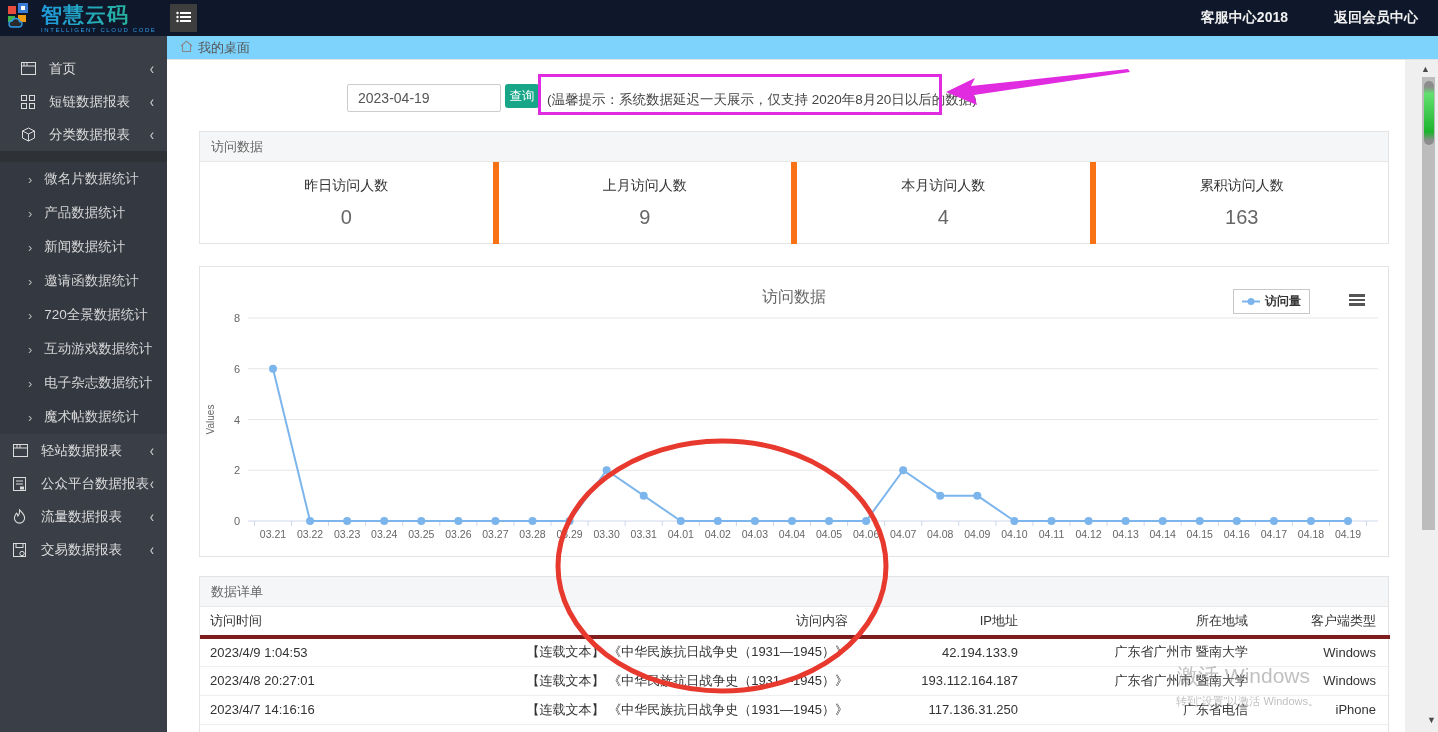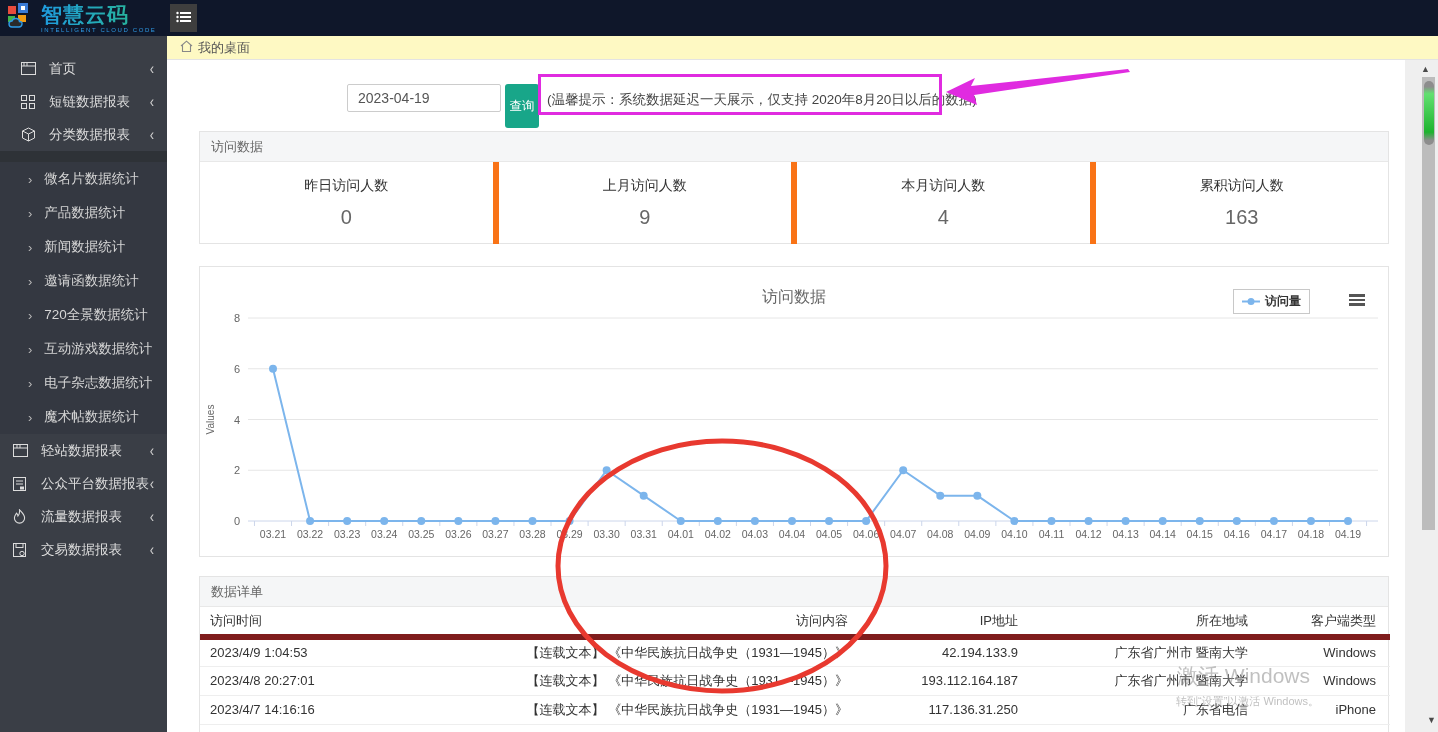--- a/index.html
+++ b/index.html
@@ -25,33 +25,33 @@
     font-size:13.5px; cursor:pointer; }
   .side-item .ico { width:17px; height:15px; margin-right:11px; display:flex; align-items:center; }
   .side-item .chev { margin-left:auto; font-size:13px; color:#cfcfcf; transform:scaleY(1.2); }
   .side-top { padding-top:16px;margin-left:8px; }
   .submenu { background:#343841; border-top:11px solid #2e3237; }
   .sub-item { display:flex; align-items:center; height:34px; padding-left:28px; color:#d6d6d6;
     font-size:13.5px; cursor:pointer; }
   .sub-item .arr { margin-right:12px; color:#b9b9b9; font-size:13px; }
 
   
-  .breadcrumb { position:absolute; left:167px; top:36px; width:1271px; height:24px; background:#fef9c3;
+  .breadcrumb { position:absolute; left:167px; top:36px; width:1271px; height:24px; background:#7dd3fc;
     border-bottom:1px solid #e3e3e3; display:flex; align-items:center; padding-left:13px;
     font-size:13px; color:#555; gap:5px; z-index:5; }
 
   
   .main { position:absolute; left:167px; top:60px; width:1238px; height:672px; background:#ffffff; z-index:1; }
   .right-strip { position:absolute; left:1405px; top:60px; width:33px; height:672px; background:#efefef; z-index:2; }
 
   .date-input { position:absolute; top:24px; height:28px; border:1px solid #cccccc; border-radius:2px;
     padding-left:10px; font-size:14px; color:#555; font-family:inherit; background:#fff; }
   #start-date { left:16px; width:158px; }
   #end-date { left:180px; width:154px; }
-  .query-btn { position:absolute; left:338px; top:24px; width:34px; height:44px; background:#18a689;
+  .query-btn { position:absolute; left:338px; top:24px; width:34px; height:24px; background:#18a689;
     color:#ffffff; font-size:12.5px; border:none; border-radius:3px; cursor:pointer; font-family:inherit; }
   .tip { position:absolute; left:380px; top:31px; font-size:13.5px; color:#444; white-space:nowrap; }
 
   .panel { position:absolute; left:32px; width:1190px; background:#fff; border:1px solid #e4e4e4; }
   .panel-head { height:30px; background:#f5f6f7; border-bottom:1px solid #e8e8e8; line-height:30px;
     padding-left:11px; font-size:13px; color:#666; }
 
   
   #stats-panel { top:71px; height:113px; }
   .stats-body { display:flex; height:82px; }
@@ -68,21 +68,21 @@
     display:flex; align-items:center; gap:5px; padding:3px 8px; font-size:12px; font-weight:bold;
     color:#333; cursor:pointer; }
   .chart-menu { position:absolute; left:1149px; top:27px; width:16px; cursor:pointer; }
   .chart-menu div { height:2.5px; background:#555; margin-bottom:2px; }
 
   
   #table-panel { top:516px; height:156px; border-bottom:none; }
   table.detail { width:100%; border-collapse:collapse; table-layout:fixed; }
   table.detail th, table.detail td { font-size:13px; color:#333; font-weight:normal; height:30px;
     padding:0 2px; white-space:nowrap; overflow:hidden; }
-  table.detail th { border-bottom:6px solid #7f1d1d; }
+  table.detail th { border-bottom:4px solid #7f1d1d; }
   table.detail td { border-bottom:1px solid #eeeeee; height:29px; }
   .c1 { width:280px; text-align:left; padding-left:10px !important; }
   .c2 { width:370px; text-align:right; }
   .c3 { width:170px; text-align:right;margin-top:32px; }
   .c4 { width:230px; text-align:right; }
   .c5 { width:140px; text-align:right; padding-right:14px !important; }
 
   
   .watermark { position:absolute; left:1168px; top:662px; z-index:40; pointer-events:none;
     color:rgba(140,140,140,0.55); }
@@ -126,20 +126,24 @@
     <span>
       <svg width="15" height="12" viewBox="0 0 15 12">
         <circle cx="1.5" cy="2" r="1.2" fill="#fff"></circle>
           <rect x="4" y="1" width="11" height="2" fill="#fff"></rect>
         <circle cx="1.5" cy="6" r="1.2" fill="#fff"></circle>
           <rect x="4" y="5" width="11" height="2" fill="#fff"></rect>
         <circle cx="1.5" cy="10" r="1.2" fill="#fff"></circle>
           <rect x="4" y="9" width="11" height="2" fill="#fff"></rect>
       </svg>
     </span>
+  </div>
+  <div class="topbar-links">
+    <span class="topbar-link">客服中心2018</span>
+    <span class="topbar-link">返回会员中心</span>
   </div>
 </div>
 
 <div class="sidebar">
   <div class="side-top">
     <div class="side-item">
       <span class="ico">
         <svg width="15" height="13" viewBox="0 0 15 13">
             <rect x="0.5" y="0.5" width="14" height="12" fill="none" stroke="#dcdcdc"></rect>
             <line x1="0.5" y1="4" x2="14.5" y2="4" stroke="#dcdcdc"></line>

